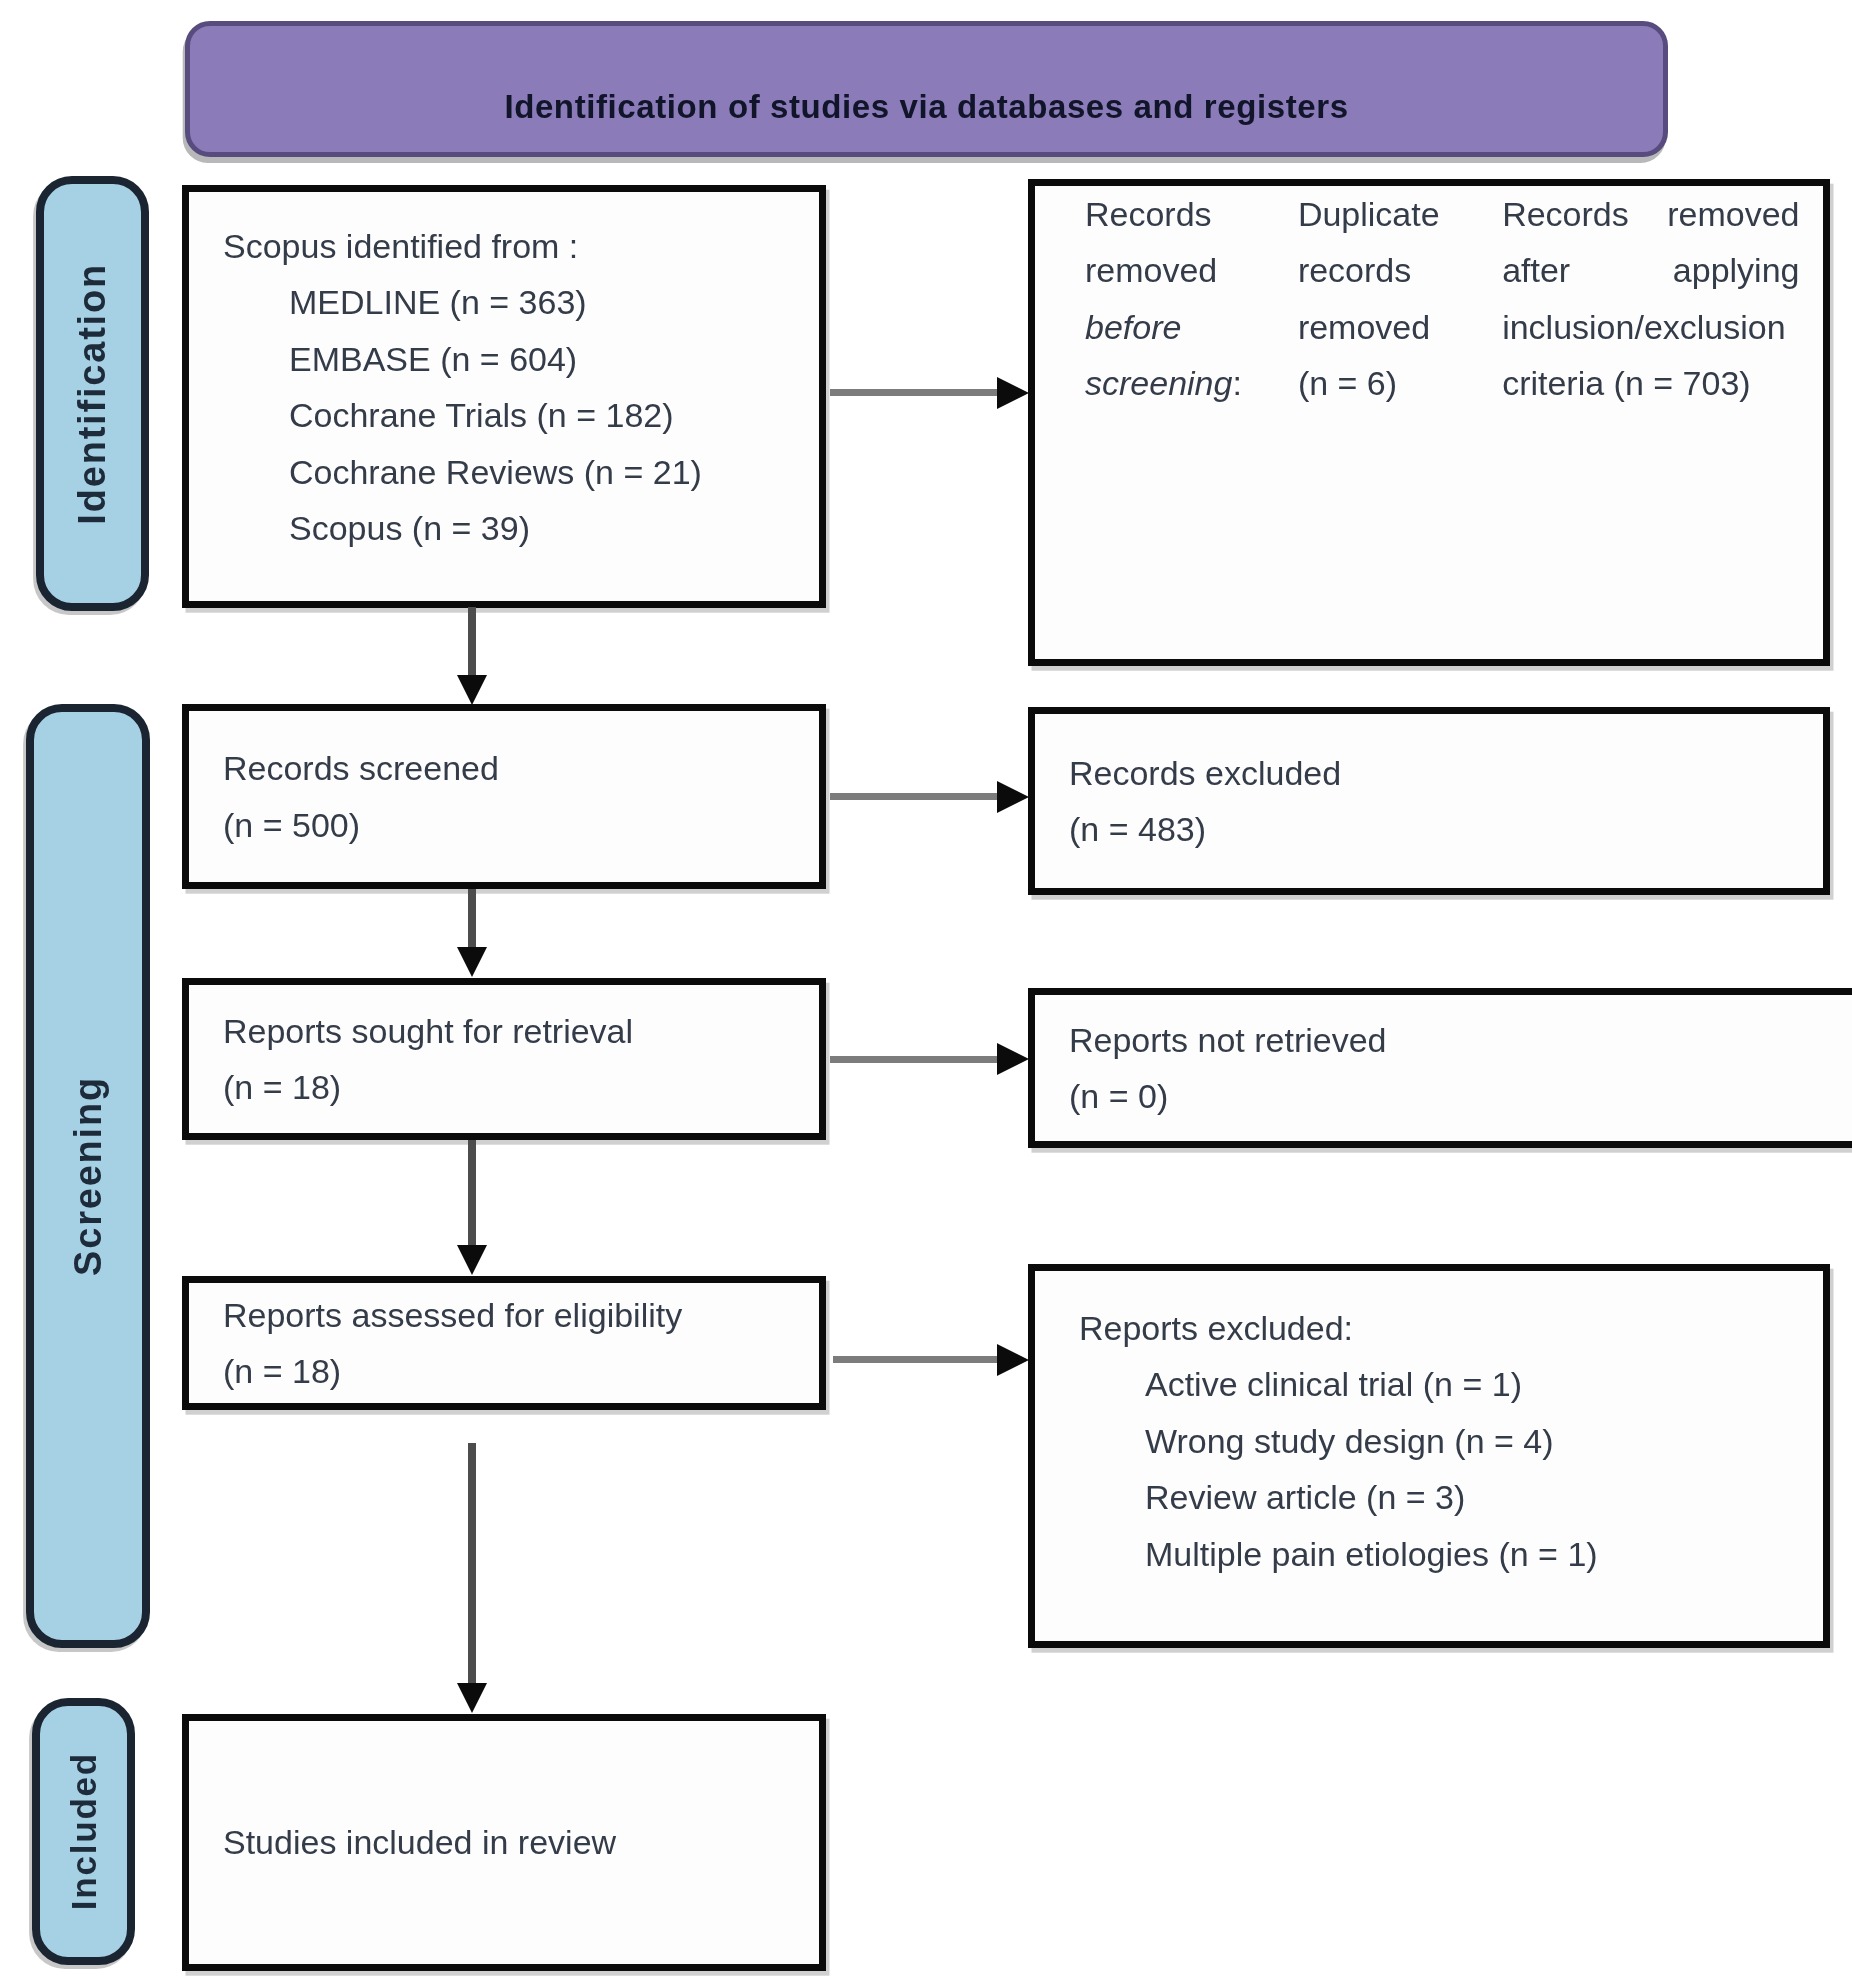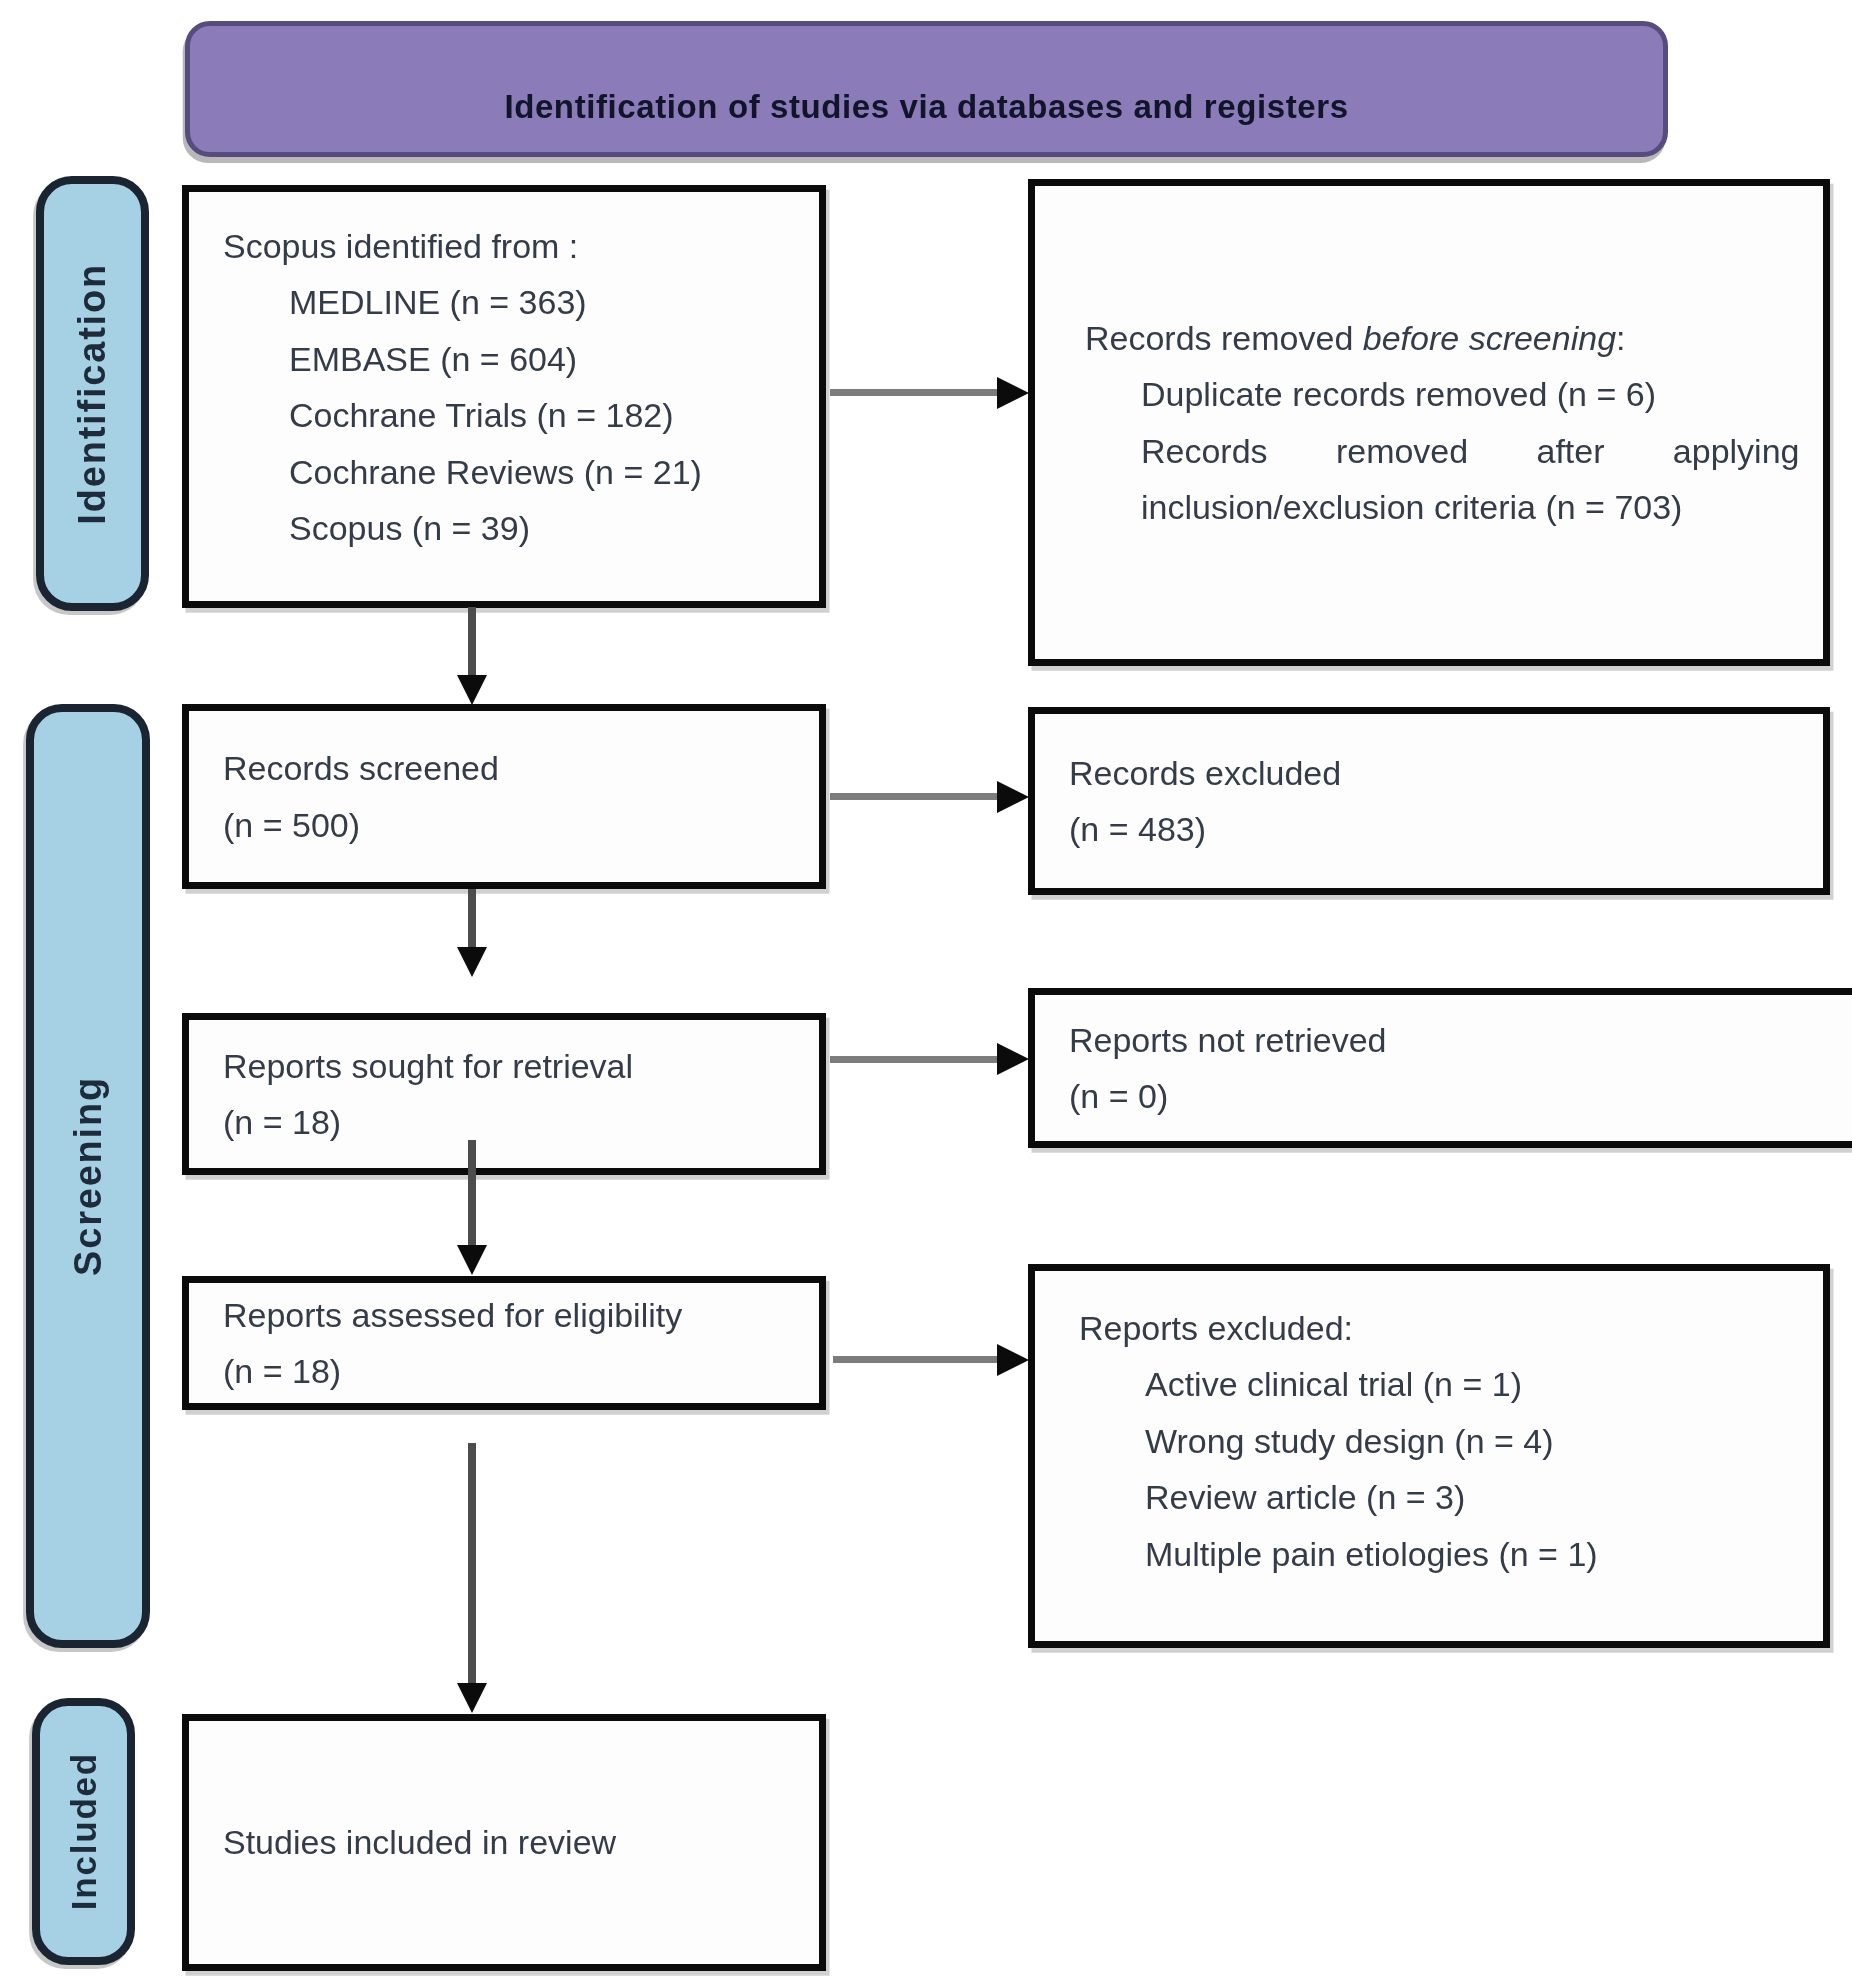--- a/index.html
+++ b/index.html
@@ -41,24 +41,24 @@
   .fbox{
     position:absolute;
     background:#fdfdfd;border:7px solid #0b0b0b;
     box-shadow:3.5px 4.7px 0 rgba(150,150,150,0.45);
     box-sizing:border-box;
     font-size:34px;line-height:1.66;color:#343c49;
   }
   .fbox.center{display:flex;flex-direction:column;justify-content:center;padding-left:34px;padding-right:17.6px;}
   .box-a{left:182px;top:185px;width:644px;height:423px;padding:26px 11.7px 0 34px;}
   .box-b{left:182px;top:704px;width:644px;height:185px;}
-  .box-c{left:182px;top:978px;width:644px;height:162px;margin-top:35px;}
+  .box-c{left:182px;top:978px;width:644px;height:162px;}
   .box-d{left:182px;top:1276px;width:644px;height:134px;}
   .box-e{left:182px;top:1714px;width:644px;height:257px;}
-  .box-r1{left:1028px;top:179px;width:802px;height:487px;display:flex;flex-direction:column;justify-content:center;padding:0 23.5px 0 50px;}
+  .box-r1{left:1028px;top:179px;width:802px;height:487px;display:flex;flex-direction:row;justify-content:center;padding:0 23.5px 0 50px;}
   .box-r2{left:1028px;top:707px;width:802px;height:188px;}
   .box-r3{left:1028px;top:988px;width:954px;height:160px;}
   .box-r4{left:1028px;top:1264px;width:802px;height:384px;padding:29px 23.5px 0 44px;}
   .bi{padding-left:66px;}
   .box-r1 .bi{padding-left:56px;}
   .bi.just{text-align:justify;}
   
   .hshaft{position:absolute;height:7px;background:#7c7c7c;}
   .hhead{position:absolute;width:0;height:0;border-top:16px solid transparent;border-bottom:16px solid transparent;border-left:32px solid #0b0b0b;}
   .vshaft{position:absolute;width:8.2px;background:#4d4d4d;}

